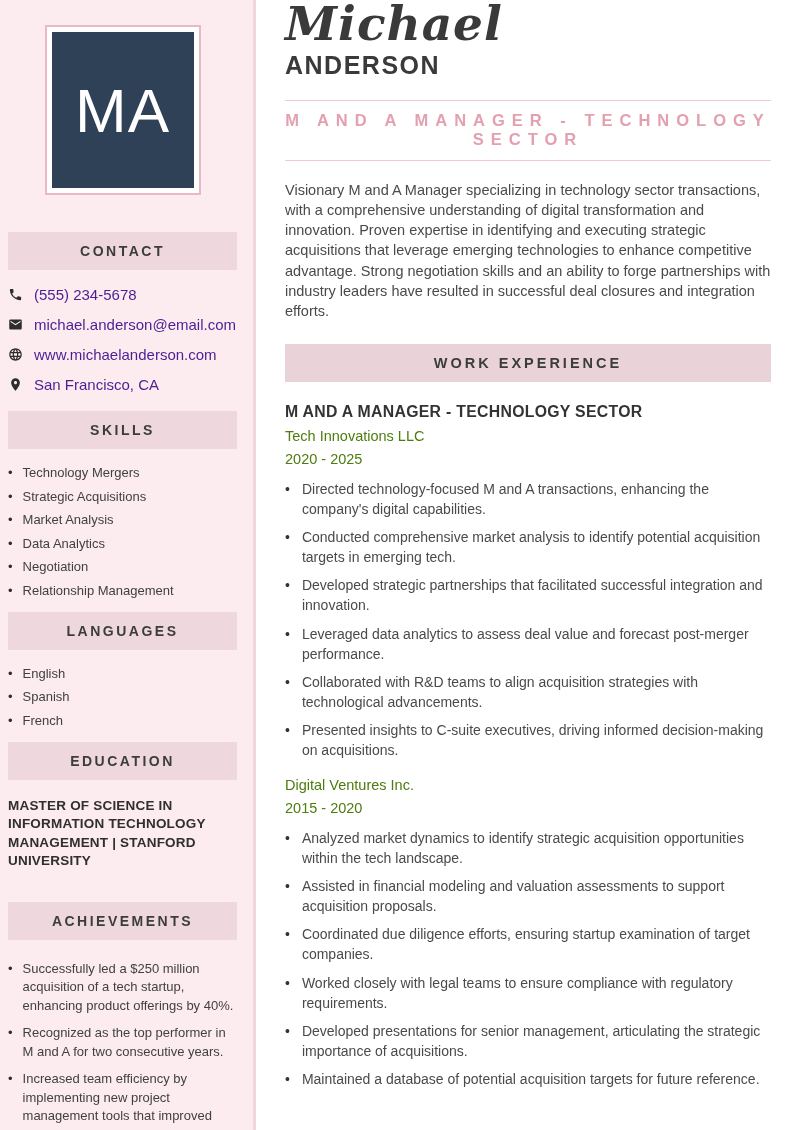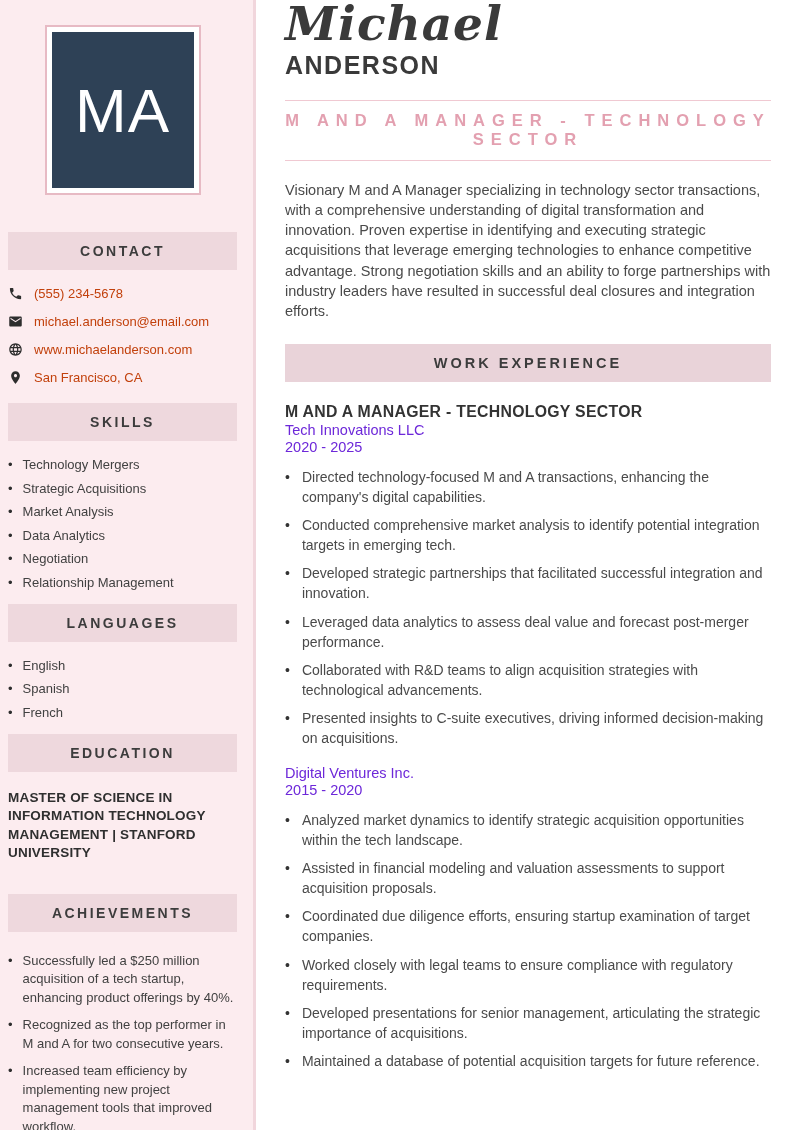--- a/index.html
+++ b/index.html
@@ -63,22 +63,22 @@
   .band-languages { margin-top: 15px; }
   .band-education { margin-top: 15px; }
   .band-achievements { margin-top: 31px; }
 
   .contact-list { margin-top: 16px; }
   .contact-row {
     display: flex;
     align-items: center;
     gap: 11px;
     margin-bottom: 13px;
-    color: #c2410c;
-    font-size: 13px;
+    color: #4c1d95;
+    font-size: 15px;
   }
   .contact-row .cicon { width: 15px; height: 15px; flex: 0 0 15px; color: #2d2d2d; }
   .contact-row .cicon svg { width: 15px; height: 15px; display: block; }
 
   .side-list { margin-top: 17px; }
   .side-li {
     display: flex;
     gap: 10px;
     font-size: 13px;
     color: #414141;
@@ -167,22 +167,22 @@
   .job { margin-top: 21px; }
   .job2 { margin-top: 16px; }
   .job-title {
     font-size: 15.8px;
     font-weight: bold;
     color: #333333;
     letter-spacing: 0.3px;
   }
   .job-company, .job-dates {
     font-size: 14.5px;
-    color: #6d28d9;
-    margin-top: 1px;
+    color: #4d7c0f;
+    margin-top: 7px;
   }
 
   .job-bullets { margin-top: 13px; }
   .jb {
     display: flex;
     gap: 12px;
     font-size: 14px;
     color: #4a4a4a;
     line-height: 1.42;
     margin-bottom: 8.5px;
@@ -333,21 +333,21 @@
       <div class="job-title">M AND A MANAGER - TECHNOLOGY SECTOR</div>
       <div class="job-company">Tech Innovations LLC</div>
       <div class="job-dates">2020 - 2025</div>
       <div class="job-bullets">
         <div class="jb">
             <span class="dot">•</span>
             <span>Directed technology-focused M and A transactions, enhancing the company's digital capabilities.</span>
           </div>
         <div class="jb">
             <span class="dot">•</span>
-            <span>Conducted comprehensive market analysis to identify potential integration targets in emerging tech.</span>
+            <span>Conducted comprehensive market analysis to identify potential acquisition targets in emerging tech.</span>
           </div>
         <div class="jb">
             <span class="dot">•</span>
             <span>Developed strategic partnerships that facilitated successful integration and innovation.</span>
           </div>
         <div class="jb">
             <span class="dot">•</span>
             <span>Leveraged data analytics to assess deal value and forecast post-merger performance.</span>
           </div>
         <div class="jb">

